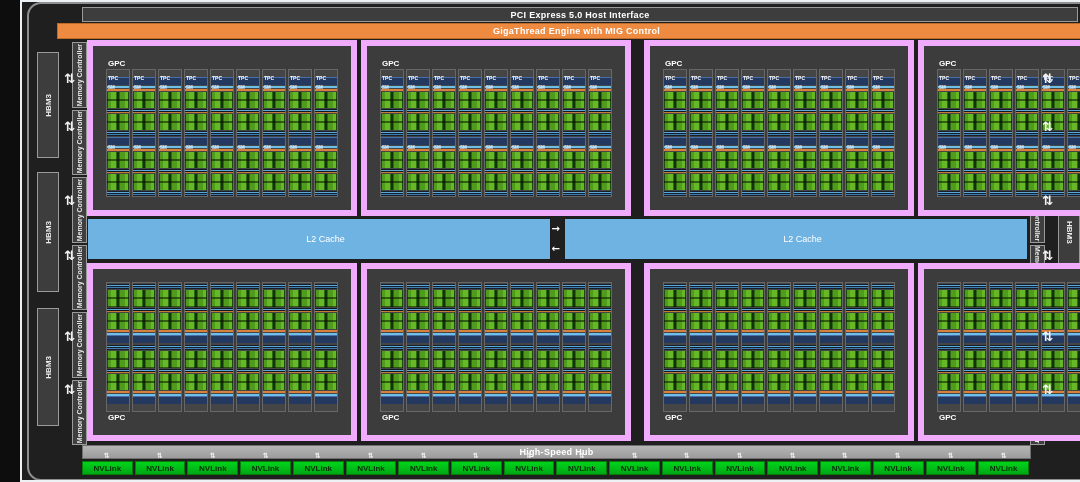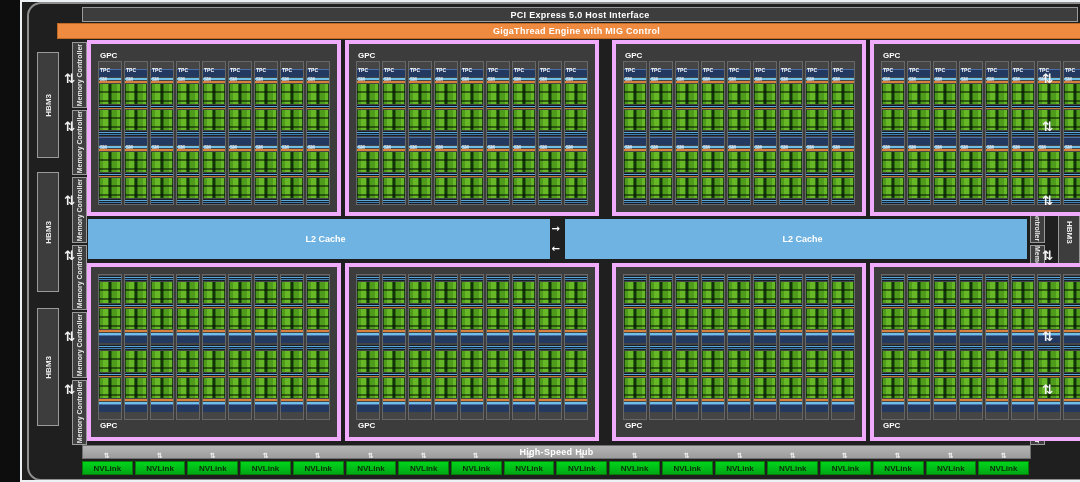--- a/index.html
+++ b/index.html
@@ -25,21 +25,21 @@
   .mc-seg{flex:1;margin:0 0 2px 0;background:#3f3f3f;border:1px solid #9a9a9a;
           display:flex;align-items:center;justify-content:center;overflow:hidden;}
   .mc-seg:last-child{margin-bottom:0;}
   .mc-seg .vtxt{font-size:7px;font-weight:bold;color:#e8e8e8;white-space:nowrap;}
 
   
   .row{position:absolute;left:67px;width:941px;display:flex;}
   .row-top{top:40px;height:176px;}
   .row-l2{top:218px;height:42px;}
   .row-bottom{top:263px;height:178px;}
-  .gpc{flex:1;background:#3c3c3c;border:4px solid #f0abfc;display:flex;flex-direction:column;padding:7px;}
+  .gpc{flex:1;background:#3c3c3c;border:6px solid #f0abfc;display:flex;flex-direction:column;padding:13px;}
   .gpc.flip{flex-direction:column-reverse;}
   .gpc + .gpc{margin-left:4px;}
   .gpc.center-gap{margin-left:13px;}
   .gpc-label{height:9px;line-height:9px;font-size:8px;font-weight:bold;color:#fff;padding-left:2px;flex:none;}
   .tpc-row{flex:1;display:flex;margin-top:1px;}
   .gpc.flip .tpc-row{margin-top:0;margin-bottom:1px;}
   .tpc{flex:1;display:flex;flex-direction:column;background:#454545;border:1px solid #676767;margin-right:2px;overflow:hidden;}
   .tpc:last-child{margin-right:0;}
   .tpc.flip{flex-direction:column-reverse;}
   .tpc-label{height:6px;flex:none;overflow:visible;}
@@ -56,21 +56,21 @@
       background:
         repeating-linear-gradient(180deg, rgba(0,0,0,0) 0 7px, rgba(8,20,4,.55) 7px 9px),
         linear-gradient(90deg,#1d4a0e 0 4%,#4f9c1c 4% 18%,#66b827 18% 40%,#2c6b10 40% 47%,#14330a 47% 53%,#2c6b10 53% 60%,#4f9c1c 60% 82%,#66b827 82% 96%,#1d4a0e 96% 100%);}
   .mid{height:4px;flex:none;margin-top:1px;
        background:linear-gradient(180deg,#101820 0 1px,#5aa8d8 1px 2px,#101820 2px 3px,#c87a35 3px 4px);}
   .sm-f{height:5px;flex:none;margin-top:1px;
         background:linear-gradient(180deg,#16202c 0 1px,#5aa8d8 1px 2px,#16202c 2px 3px,#3f7fb0 3px 4px,#16202c 4px 5px);}
 
   
   .l2{flex:1;background:#6fb3e2;border:1px solid #1d1d1d;display:flex;align-items:center;justify-content:center;
-      font-size:9px;font-weight:bold;color:#fff;padding-left:13px;}
+      font-size:9px;font-weight:normal;color:#fff;padding-left:13px;}
   .l2.right{margin-left:13px;}
   .l2-arrows{position:absolute;left:50%;top:0;width:0;height:100%;z-index:5;}
   .l2-arrows span{position:absolute;left:-6px;color:#fff;font-size:10px;font-weight:bold;
                   font-family:"DejaVu Sans", sans-serif;line-height:1;}
   .l2-ar-r{top:6px;}
   .l2-ar-l{bottom:6px;}
 
   
   .hub{left:62px;top:445px;width:947px;height:12px;background:linear-gradient(180deg,#b5b5b5,#9c9c9c);
        border:1px solid #6f6f6f;color:#fff;font-size:9px;}

